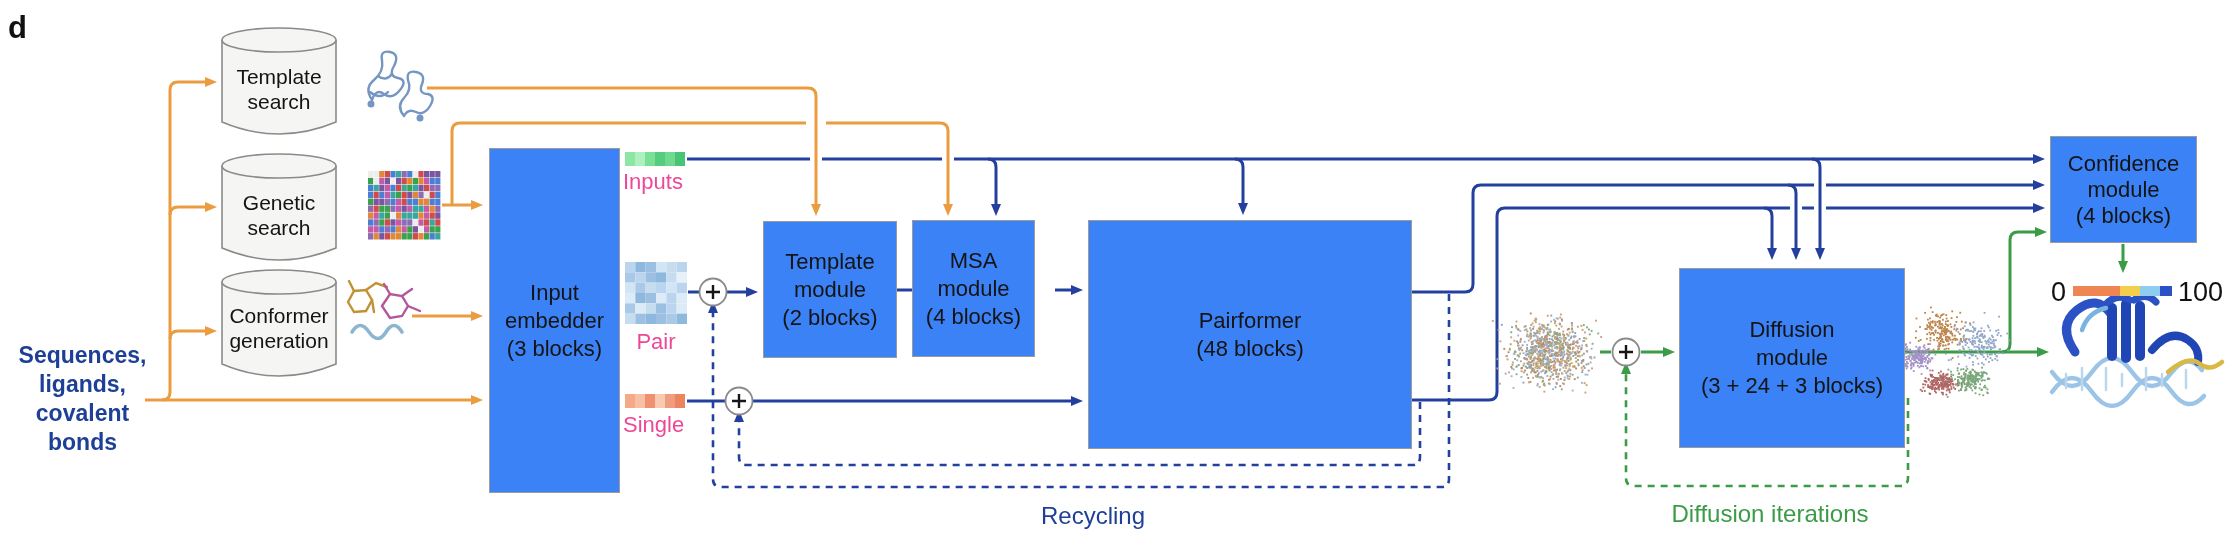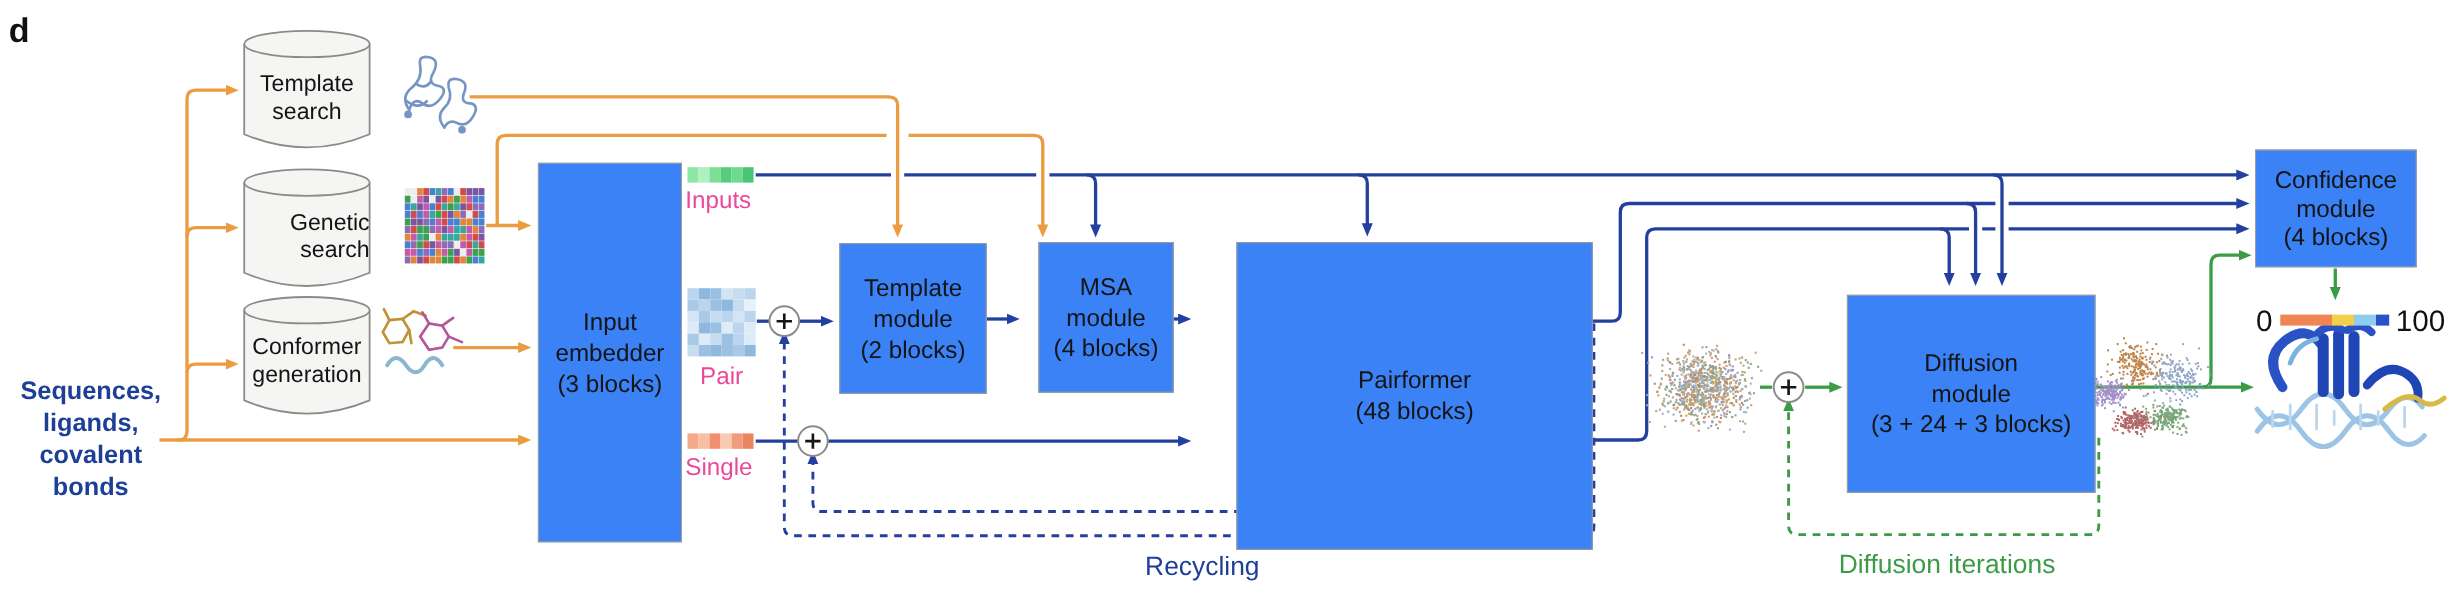--- a/index.html
+++ b/index.html
@@ -2149,45 +2149,45 @@
     <span>Sequences,</span>
     <span>ligands,</span>
     <span>covalent</span>
     <span>bonds</span>
   </div>
 
   <div class="cyl-label" style="left:222px;top:50px;width:114px;height:78px;">
     <span>Template</span>
     <span>search</span>
   </div>
-  <div class="cyl-label" style="left:222px;top:176px;width:114px;height:78px;align-items:flex-end;">
+  <div class="cyl-label" style="left:222px;top:176px;width:114px;height:78px;">
     <span>Genetic</span>
     <span>search</span>
   </div>
   <div class="cyl-label" style="left:217px;top:292px;width:124px;height:72px;">
     <span>Conformer</span>
     <span>generation</span>
   </div>
 
   <div class="box" style="left:489px;top:148px;width:131px;height:345px;">
     <span>Input</span>
     <span>embedder</span>
     <span>(3 blocks)</span>
   </div>
   <div class="box" style="left:763px;top:221px;width:134px;height:137px;">
     <span>Template</span>
     <span>module</span>
     <span>(2 blocks)</span>
   </div>
-  <div class="box" style="left:944px;top:220px;width:123px;height:137px;">
+  <div class="box" style="left:912px;top:220px;width:123px;height:137px;">
     <span>MSA</span>
     <span>module</span>
     <span>(4 blocks)</span>
   </div>
-  <div class="box" style="left:1088px;top:220px;width:324px;height:280px;margin-left:36px;">
+  <div class="box" style="left:1088px;top:220px;width:324px;height:229px;">
     <span>Pairformer</span>
     <span>(48 blocks)</span>
   </div>
   <div class="box" style="left:1679px;top:268px;width:226px;height:180px;">
     <span>Diffusion</span>
     <span>module</span>
     <span>(3 + 24 + 3 blocks)</span>
   </div>
   <div class="box" style="left:2050px;top:136px;width:147px;height:107px;line-height:26px;">
     <span>Confidence</span>

